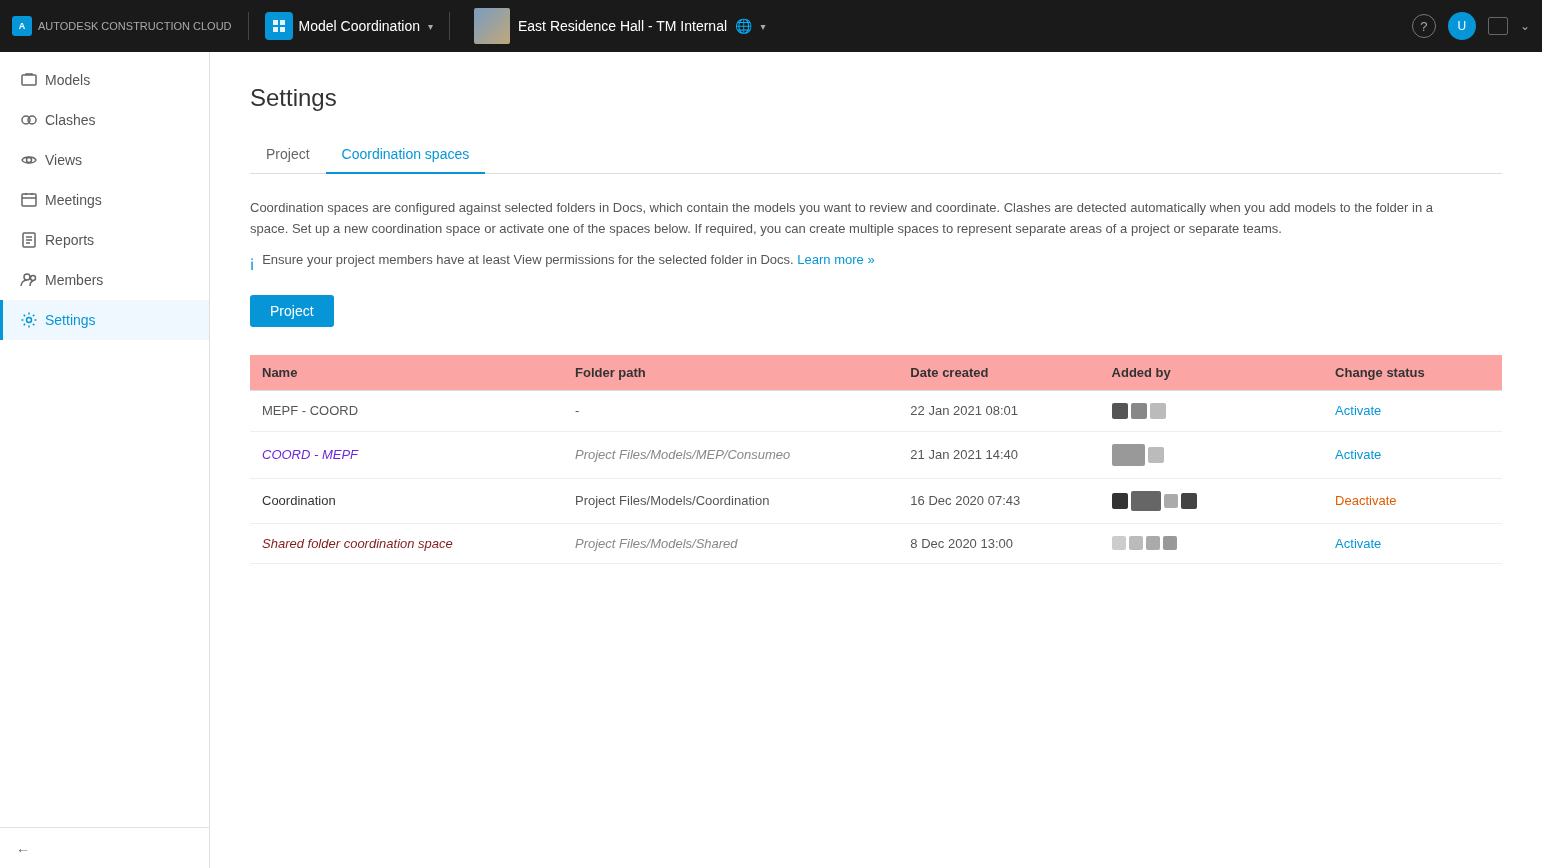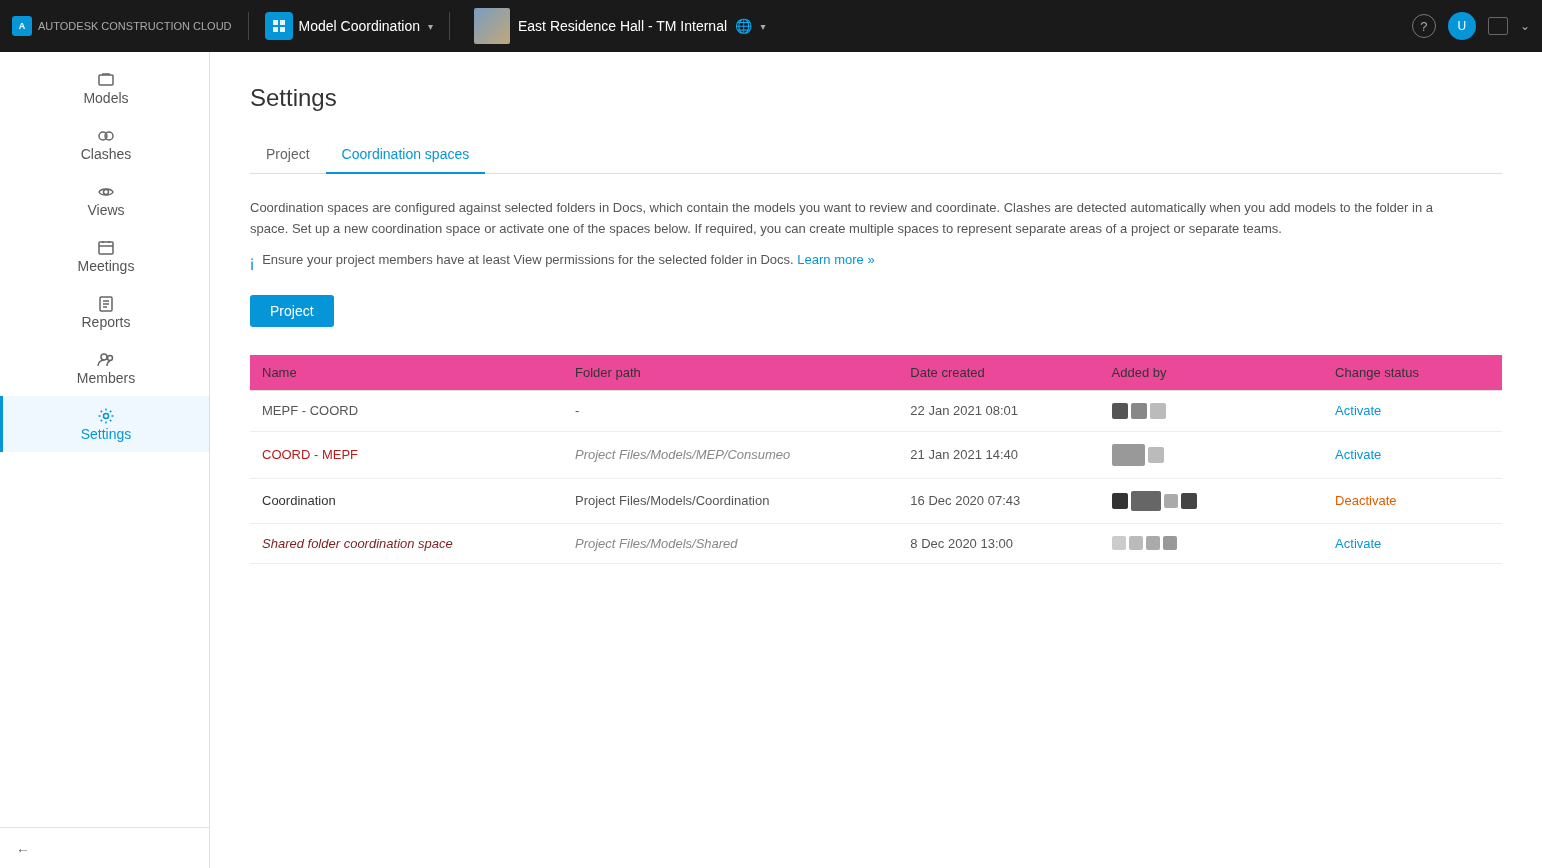--- a/index.html
+++ b/index.html
@@ -27,21 +27,21 @@
     .topbar-avatar { width: 28px; height: 28px; border-radius: 50%; background: #0696d7; display: flex; align-items: center; justify-content: center; color: white; font-size: 12px; }
     .topbar-rect { width: 20px; height: 18px; border: 1px solid #666; border-radius: 2px; }
     .topbar-arrow { color: #aaa; font-size: 12px; }
 
     
     .main-layout { display: flex; flex: 1; overflow: hidden; }
 
     
     .sidebar { width: 210px; background: #fff; border-right: 1px solid #e0e0e0; display: flex; flex-direction: column; flex-shrink: 0; }
     .sidebar-nav { flex: 1; padding: 8px 0; }
-    .sidebar-item { display: flex; align-items: center; gap: 0; padding: 10px 16px; cursor: pointer; color: #555; font-size: 14px; border-left: 3px solid transparent; flex-direction: column; }
+    .sidebar-item { display: flex; align-items: center; gap: 6px; padding: 10px 16px; cursor: pointer; color: #555; font-size: 14px; border-left: 3px solid transparent; }
     .sidebar-item.active { color: #0696d7; border-left-color: #0696d7; background: #f0f8ff; }
     .sidebar-item-icon { width: 20px; height: 20px; display: flex; align-items: center; justify-content: center; flex-shrink: 0; }
     .sidebar-bottom { padding: 12px 16px; border-top: 1px solid #e0e0e0; cursor: pointer; color: #666; }
 
     
     .content { flex: 1; background: #fff; overflow-y: auto; padding: 32px 40px; }
     .page-title { font-size: 24px; font-weight: 400; color: #333; margin-bottom: 24px; }
 
     
     .tabs { display: flex; border-bottom: 1px solid #ddd; margin-bottom: 24px; }
@@ -52,21 +52,21 @@
     .info-text { font-size: 13px; color: #555; line-height: 1.6; margin-bottom: 12px; max-width: 1200px; }
     .info-note { display: flex; align-items: flex-start; gap: 8px; font-size: 13px; color: #555; margin-bottom: 20px; }
     .info-icon { color: #0696d7; font-size: 16px; flex-shrink: 0; margin-top: 1px; }
     .learn-more { color: #0696d7; text-decoration: none; }
 
     
     .create-btn { background: #0696d7; color: white; border: none; padding: 8px 20px; border-radius: 3px; font-size: 14px; cursor: pointer; margin-bottom: 28px; }
 
     
     .table { width: 100%; border-collapse: collapse; }
-    .table th { text-align: left; font-weight: 400; font-size: 13px; color: #333; padding: 10px 12px; border-bottom: 1px solid #ddd; background: #ec4899; }
+    .table th { text-align: left; font-weight: 700; font-size: 13px; color: #333; padding: 10px 12px; border-bottom: 1px solid #ddd; background: #fca5a5; }
     .table td { padding: 12px 12px; border-bottom: 1px solid #eee; font-size: 13px; color: #555; vertical-align: middle; }
     .status-activate { color: #0696d7; cursor: pointer; font-size: 13px; }
     .status-deactivate { color: #e05c00; cursor: pointer; font-size: 13px; }
 
     
     .avatar-group { display: flex; gap: 3px; align-items: center; }
     .avatar-sq { border-radius: 2px; display: inline-block; }
 
     .col-name { width: 280px; }
     .col-folder { width: 300px; }
@@ -236,21 +236,21 @@
     <td class="col-added">
               <div class="avatar-group">
                 <span class="avatar-sq" style="width:16px;height:16px;background:#555;display:inline-block;border-radius:2px;"></span>
                 <span class="avatar-sq" style="width:16px;height:16px;background:#888;display:inline-block;border-radius:2px;"></span>
                 <span class="avatar-sq" style="width:16px;height:16px;background:#bbb;display:inline-block;border-radius:2px;"></span>
               </div>
             </td>
     <td class="col-status"><span class="status-activate">Activate</span></td>
   </tr>
           <tr>
-    <td class="col-name" style="color:#b91c1c;">COORD - MEPF</td>
+    <td class="col-name" style="font-style:italic;color:#6d28d9;">COORD - MEPF</td>
     <td class="col-folder" style="font-style:italic;color:#888;">Project Files/Models/MEP/Consumeo</td>
     <td class="col-date">21 Jan 2021 14:40</td>
     <td class="col-added">
               <div class="avatar-group">
                 <span class="avatar-sq" style="width:33px;height:22px;background:#999;display:inline-block;border-radius:2px;"></span>
                 <span class="avatar-sq" style="width:16px;height:16px;background:#bbb;display:inline-block;border-radius:2px;"></span>
               </div>
             </td>
     <td class="col-status"><span class="status-activate">Activate</span></td>
   </tr>

